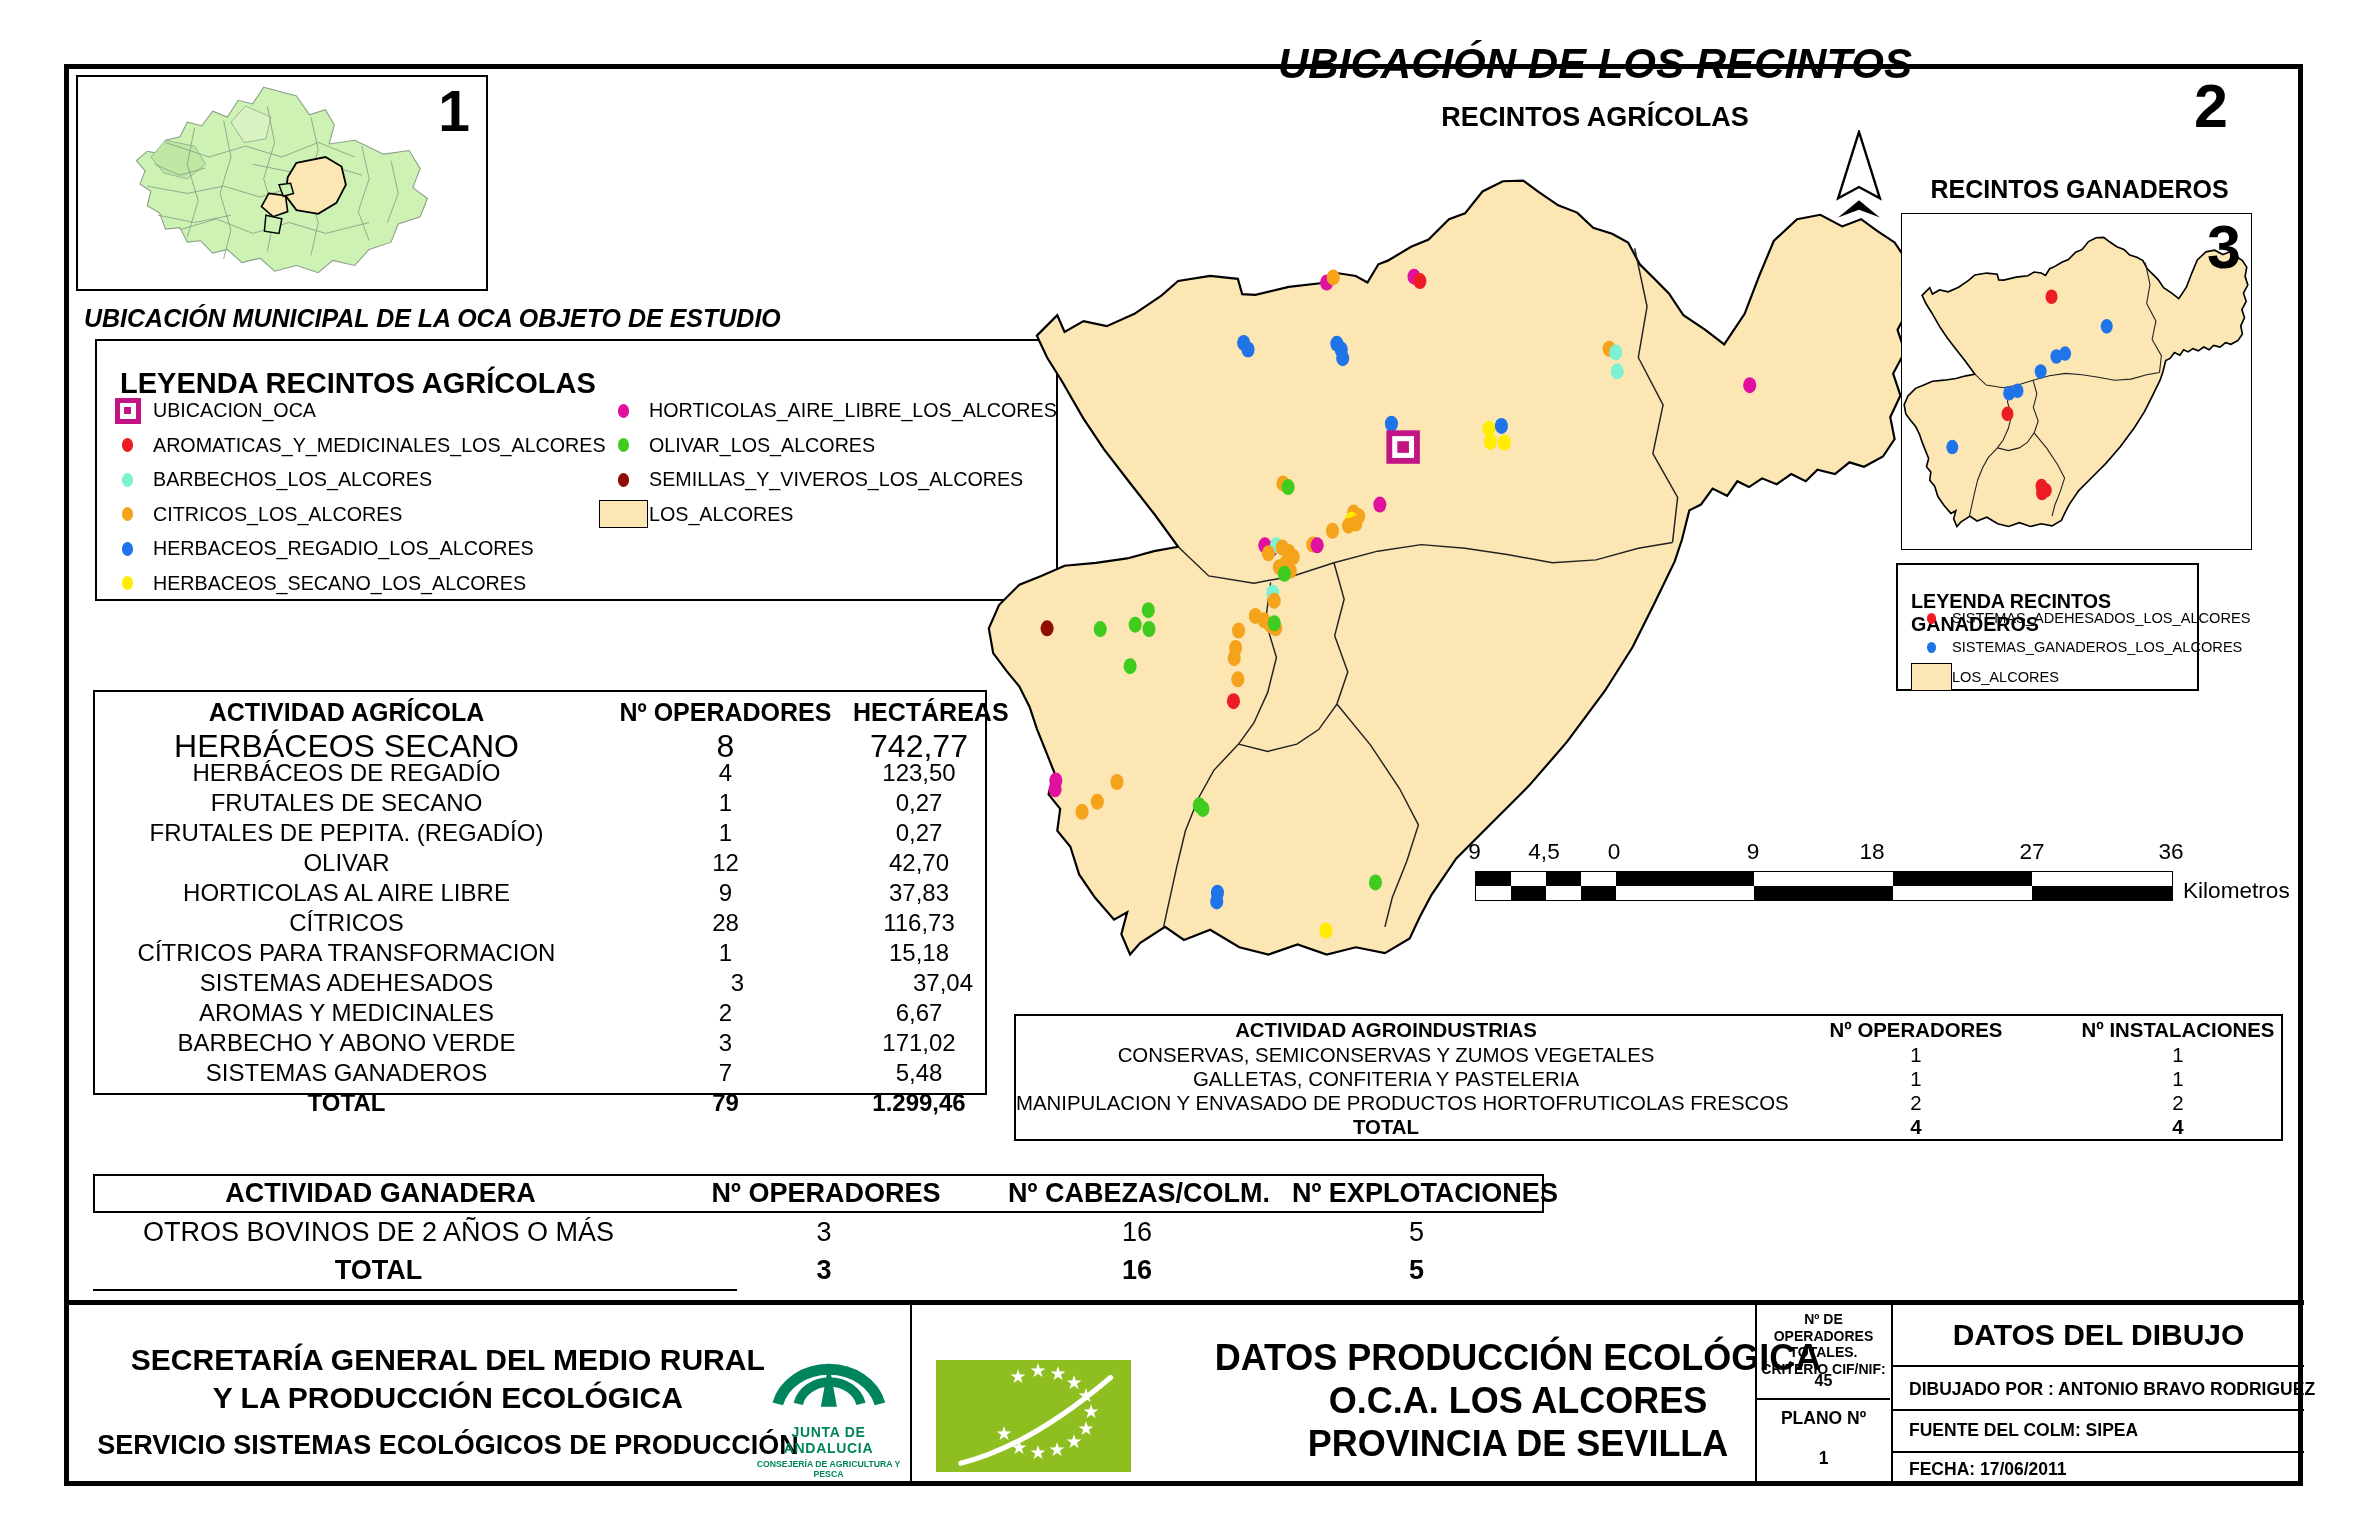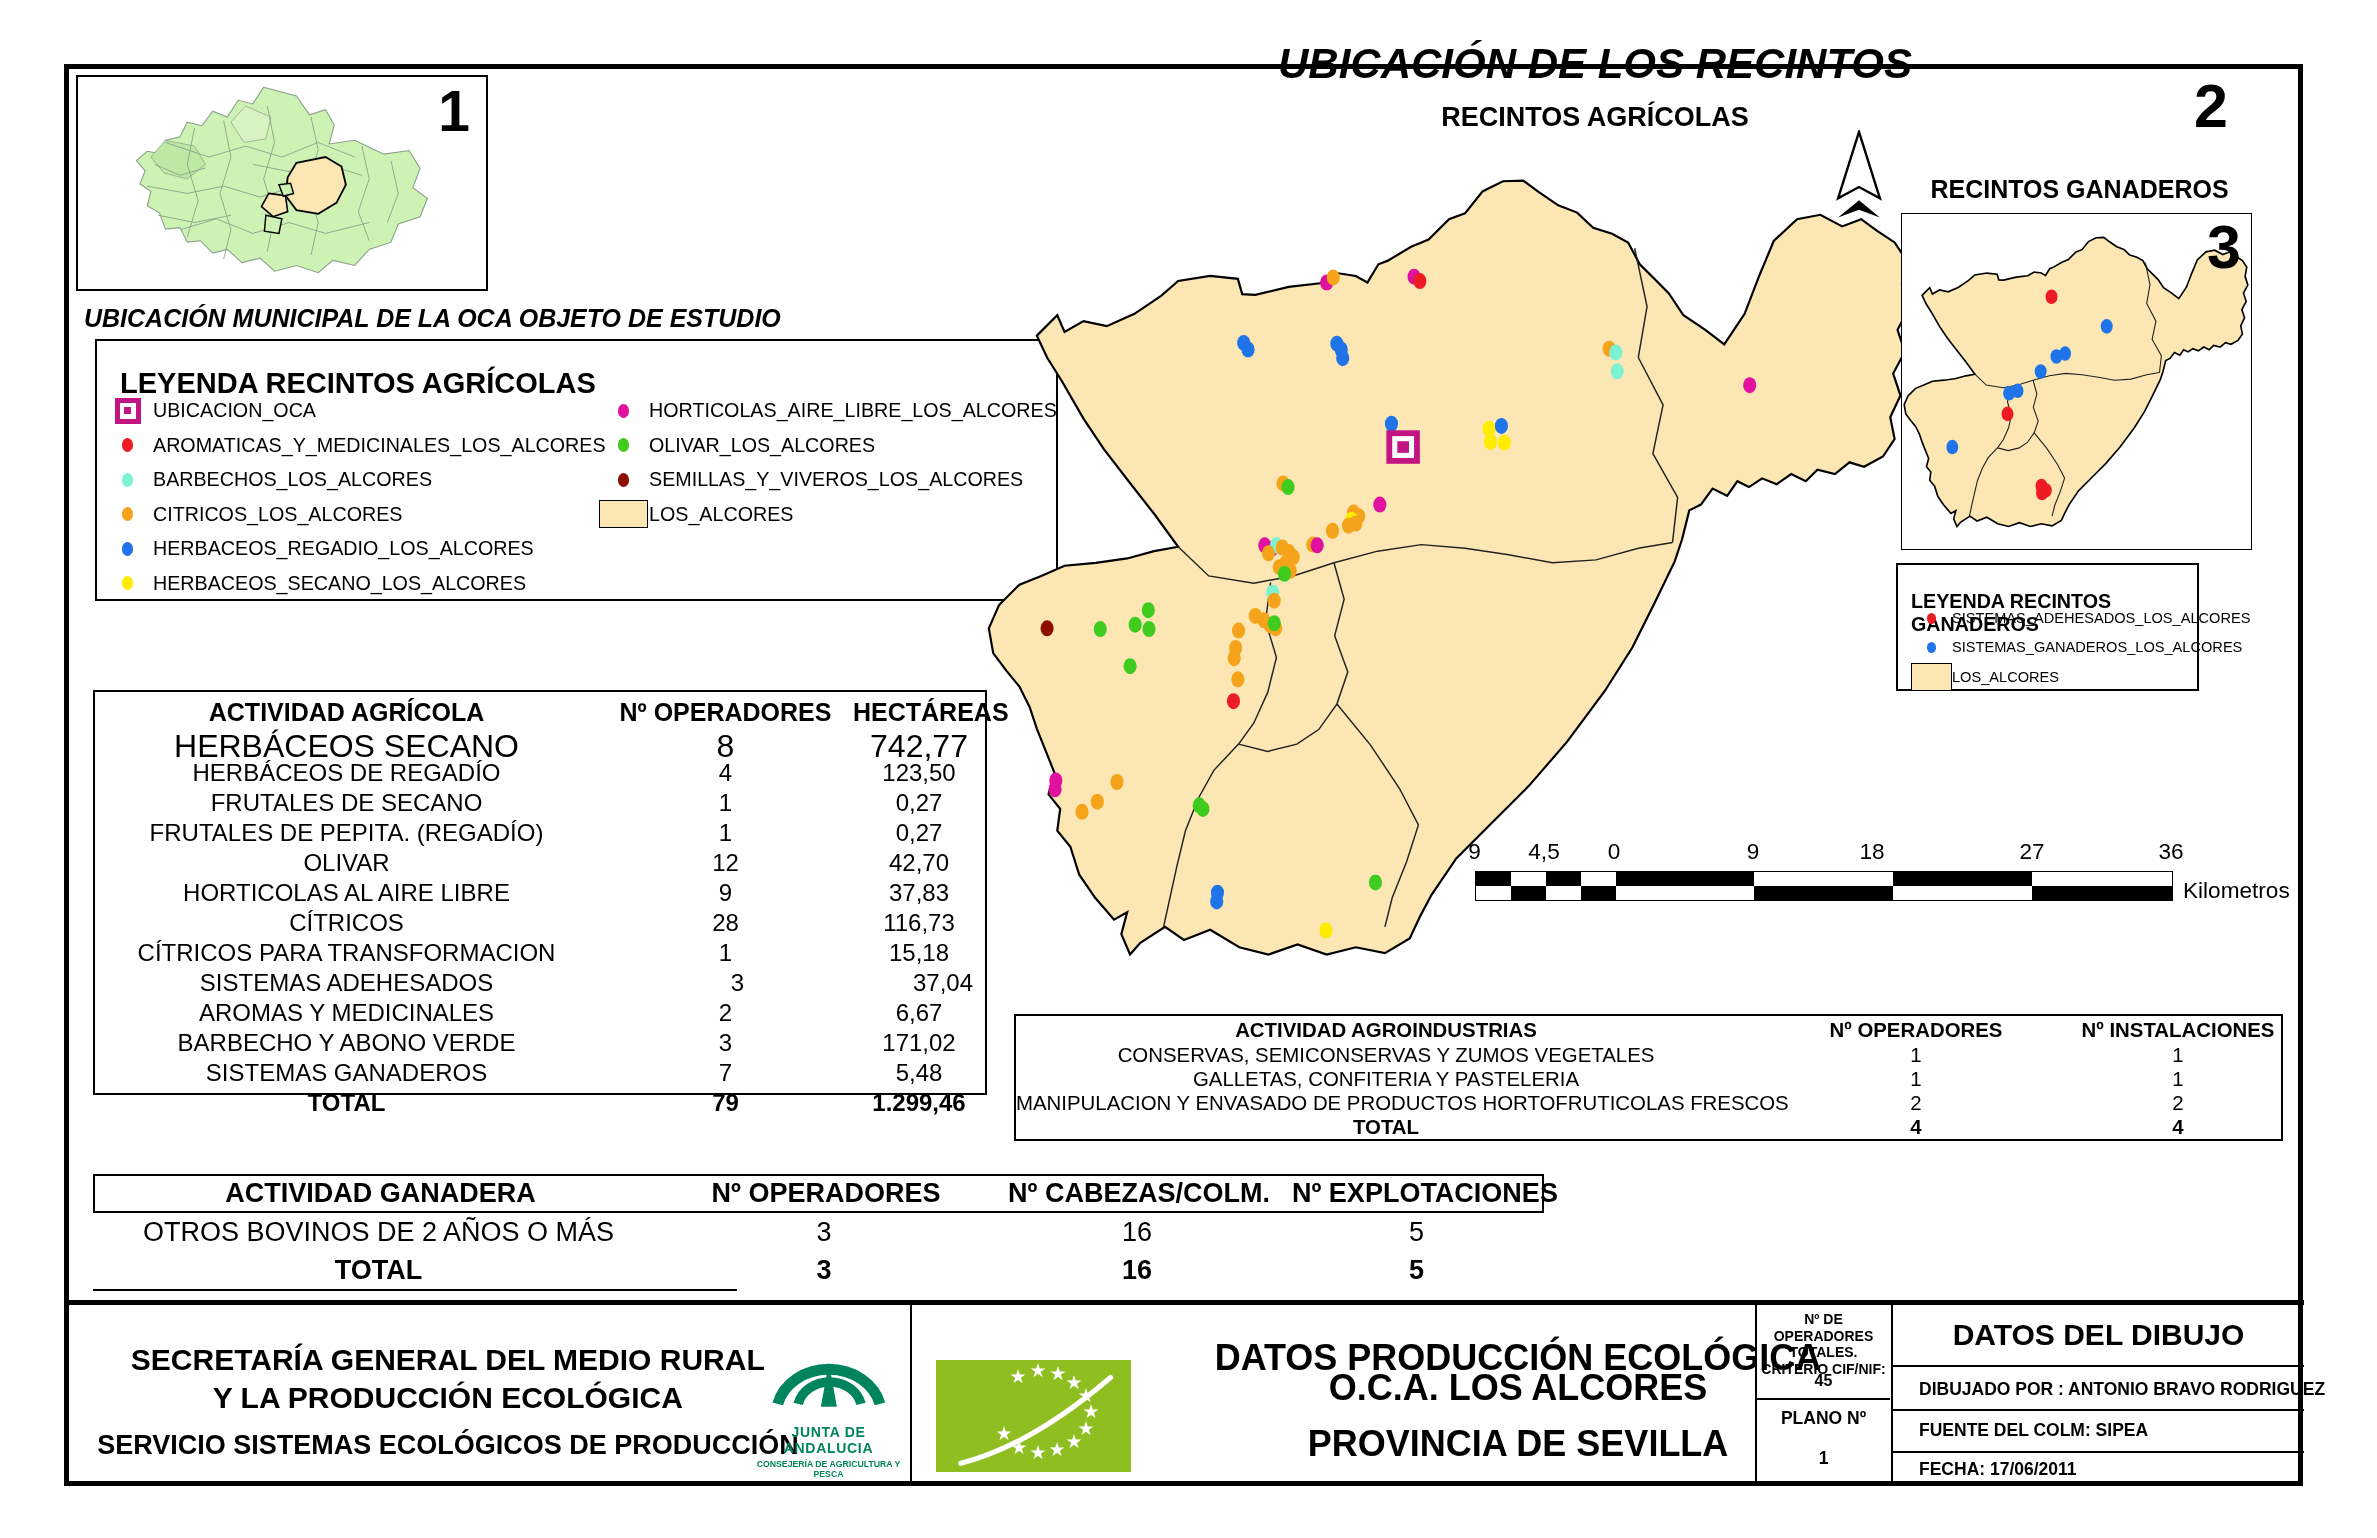--- a/index.html
+++ b/index.html
@@ -32,21 +32,21 @@
   .sb-num{position:absolute;top:0;transform:translateX(-50%);font-size:22.6px;}
   .sb-bar{position:absolute;border:1.5px solid #000;box-sizing:content-box;}
   .sb-rowline{display:flex;height:14px;}
   .sb-cell{height:14px;}
   .sb-unit{position:absolute;font-size:22.6px;}
   
   .footer-band{border-top:5.1px solid #000;}
   .vline{background:#000;width:2.2px;top:0;height:181px;}
   .hline{background:#000;height:2.2px;}
   .eu-star{position:absolute;color:#fff;font-size:19px;line-height:1;transform:translate(-50%,-50%);}
-  .datos-row{font-weight:bold;font-size:17.5px;padding-left:26px;display:flex;align-items:center;}
+  .datos-row{font-weight:bold;font-size:17.5px;padding-left:16px;display:flex;align-items:center;}
 </style>
 </head>
 <body>
 
 <div class="page">
 
   <div class="abs sheet-border"></div>
 
   <div class="abs box" style="left:76px;top:75px;width:412px;height:216px;border-width:2.2px;">
     <svg width="407" height="211" viewBox="0 0 559 290">
@@ -481,21 +481,21 @@
         <span class="eu-star" style="left: 150px; top: 35px;">★</span>
         <span class="eu-star" style="left: 155px; top: 51px;">★</span>
         <span class="eu-star" style="left: 150px; top: 68px;">★</span>
         <span class="eu-star" style="left: 138px; top: 81px;">★</span>
         <span class="eu-star" style="left: 121px; top: 89px;">★</span>
         <span class="eu-star" style="left: 102px; top: 92px;">★</span>
         <span class="eu-star" style="left: 83px; top: 87px;">★</span>
         <span class="eu-star" style="left: 68px; top: 73px;">★</span>
       </div>
     <div class="abs bold center" style="left:1074px;top:32px;width:750px;font-size:36px;">DATOS PRODUCCIÓN ECOLÓGICA</div>
-    <div class="abs bold center" style="left:1074px;top:62px;width:750px;font-size:36px;">O.C.A. LOS ALCORES</div>
+    <div class="abs bold center" style="left:1074px;top:75px;width:750px;font-size:36px;">O.C.A. LOS ALCORES</div>
     <div class="abs bold center" style="left:1074px;top:118px;width:750px;font-size:36px;">PROVINCIA DE SEVILLA</div>
 
     <div class="abs hline" style="left:1688px;top:93px;width:133px;"></div>
     <div class="abs bold center" style="left:1688px;top:5.8px;width:133px;font-size:14px;line-height:1.2;">
       <span>Nº DE OPERADORES</span><br>
       <span>TOTALES.</span><br>
       <span>CRITERIO CIF/NIF:</span>
     </div>
     <div class="abs bold center" style="left:1688px;top:67px;width:133px;font-size:16px;">45</div>
     <div class="abs bold center" style="left:1688px;top:103px;width:133px;font-size:17.5px;">PLANO Nº</div>

